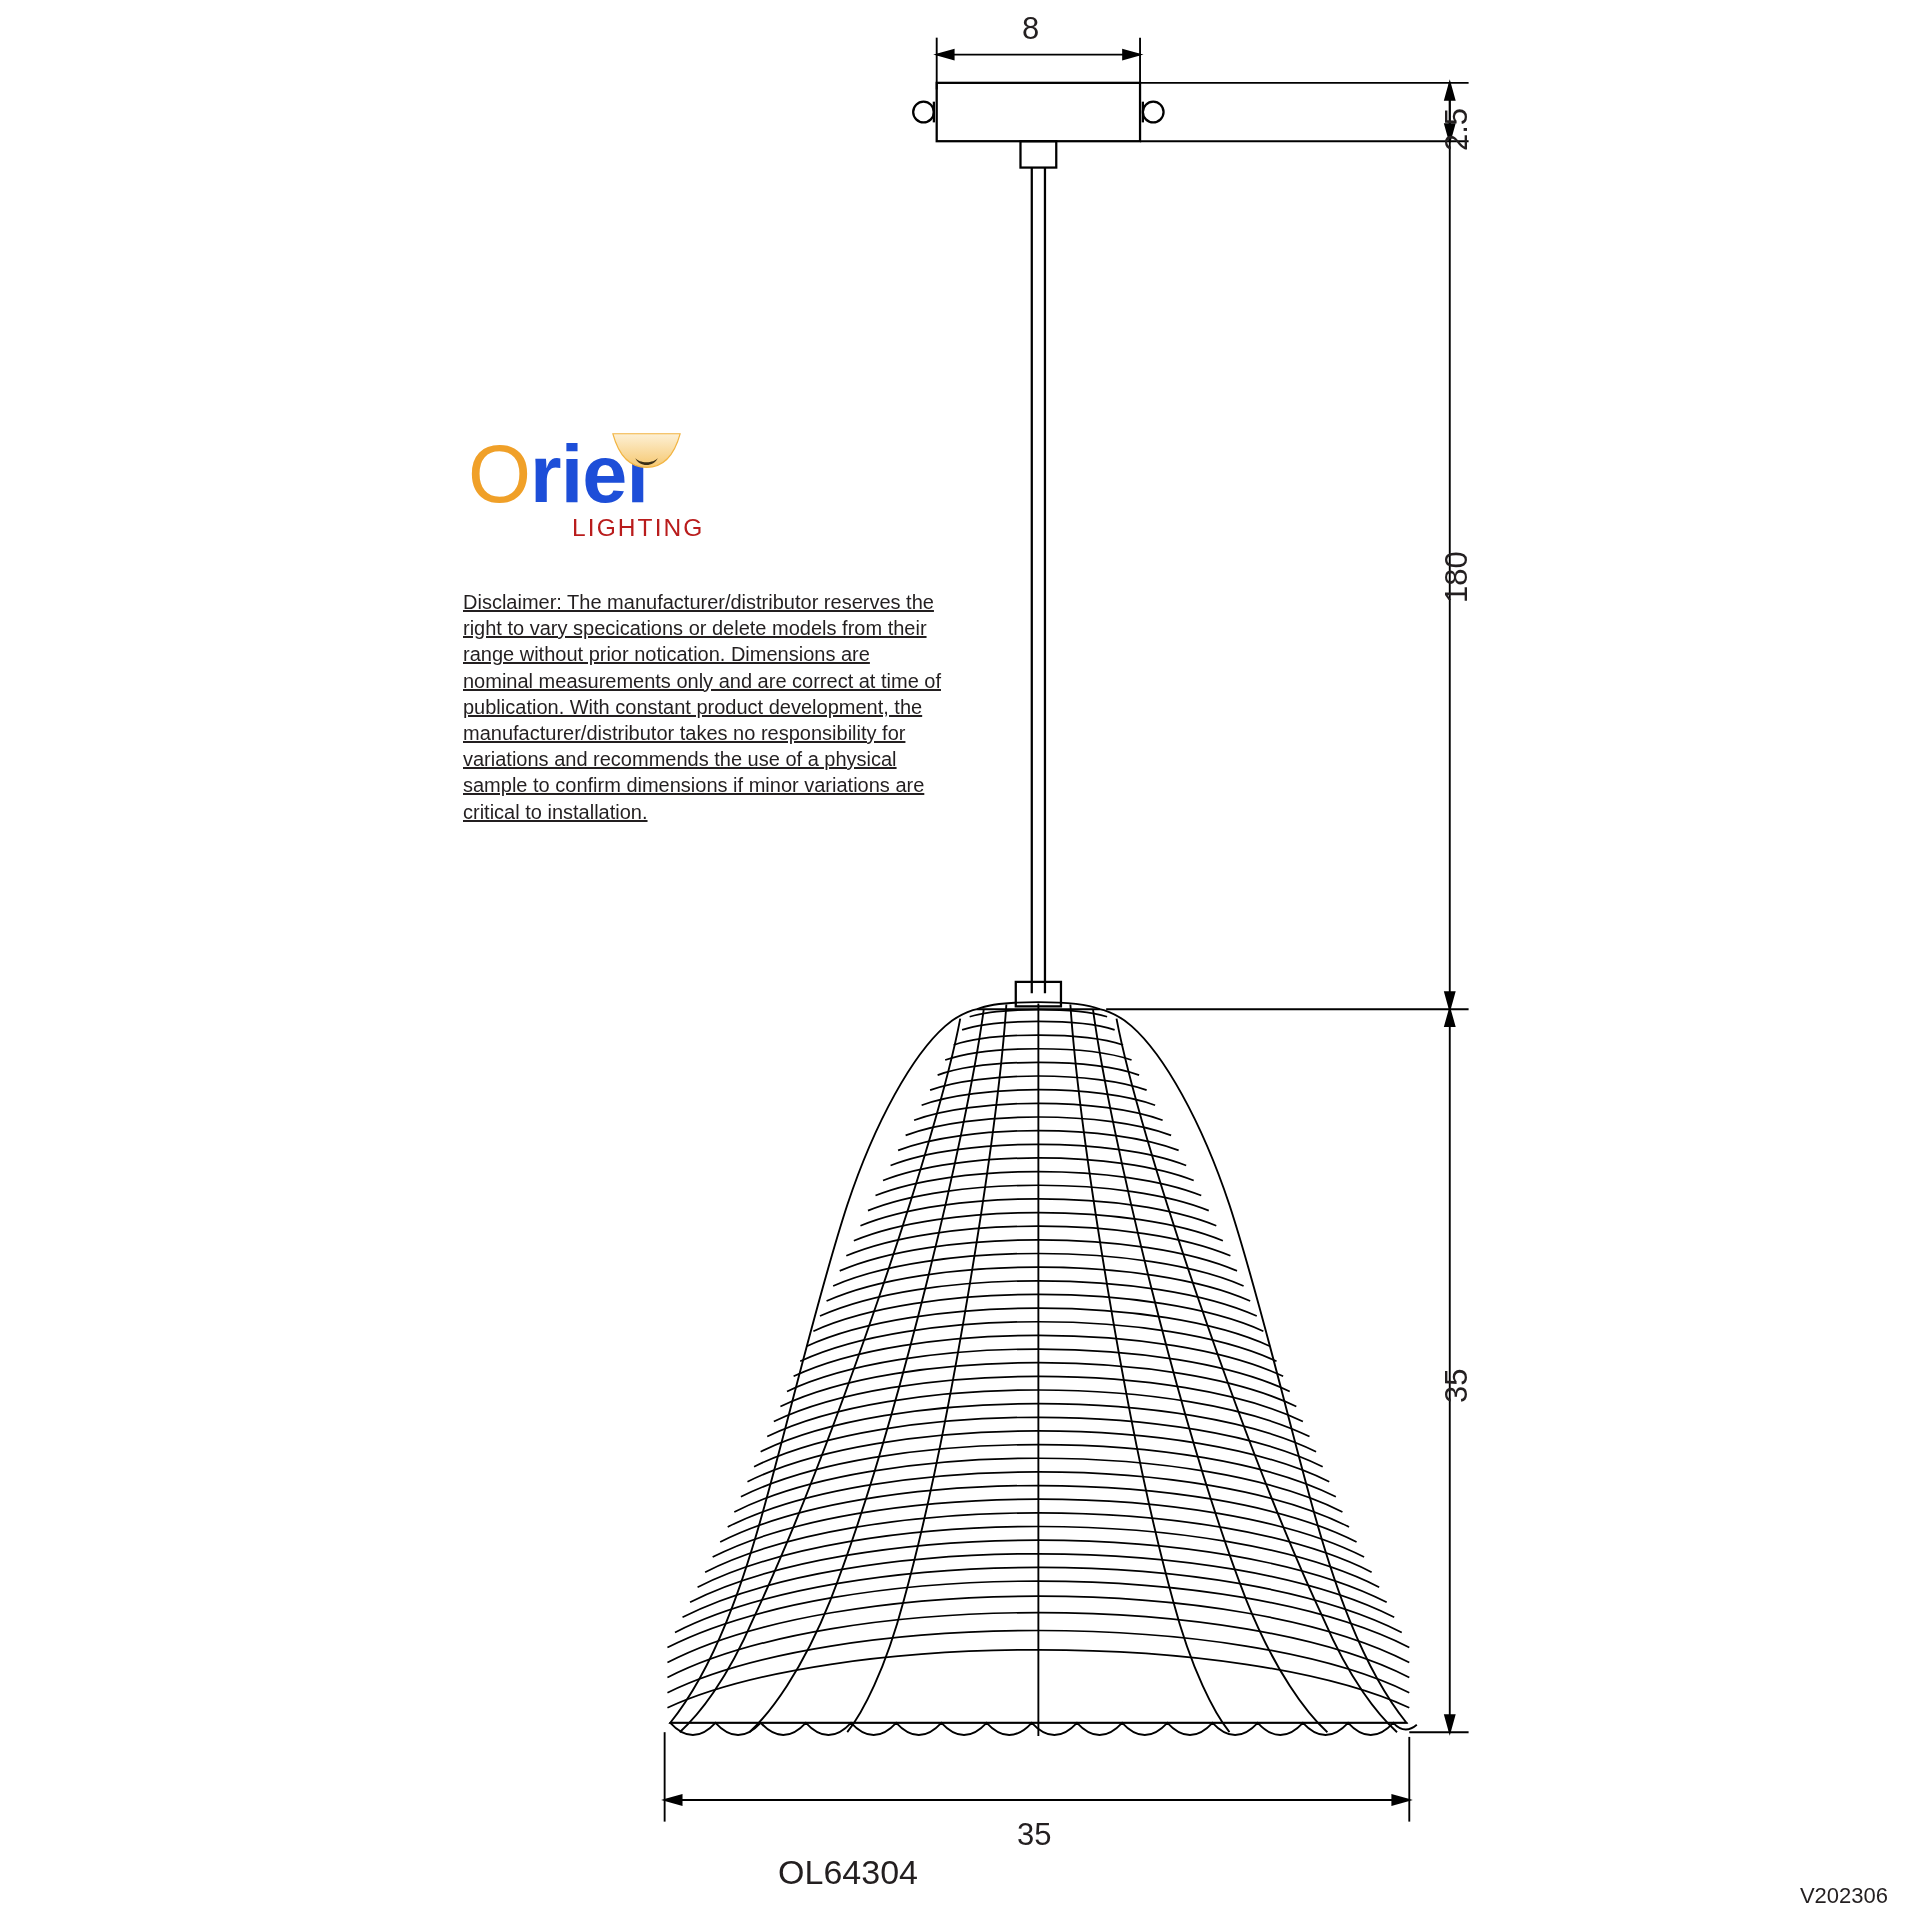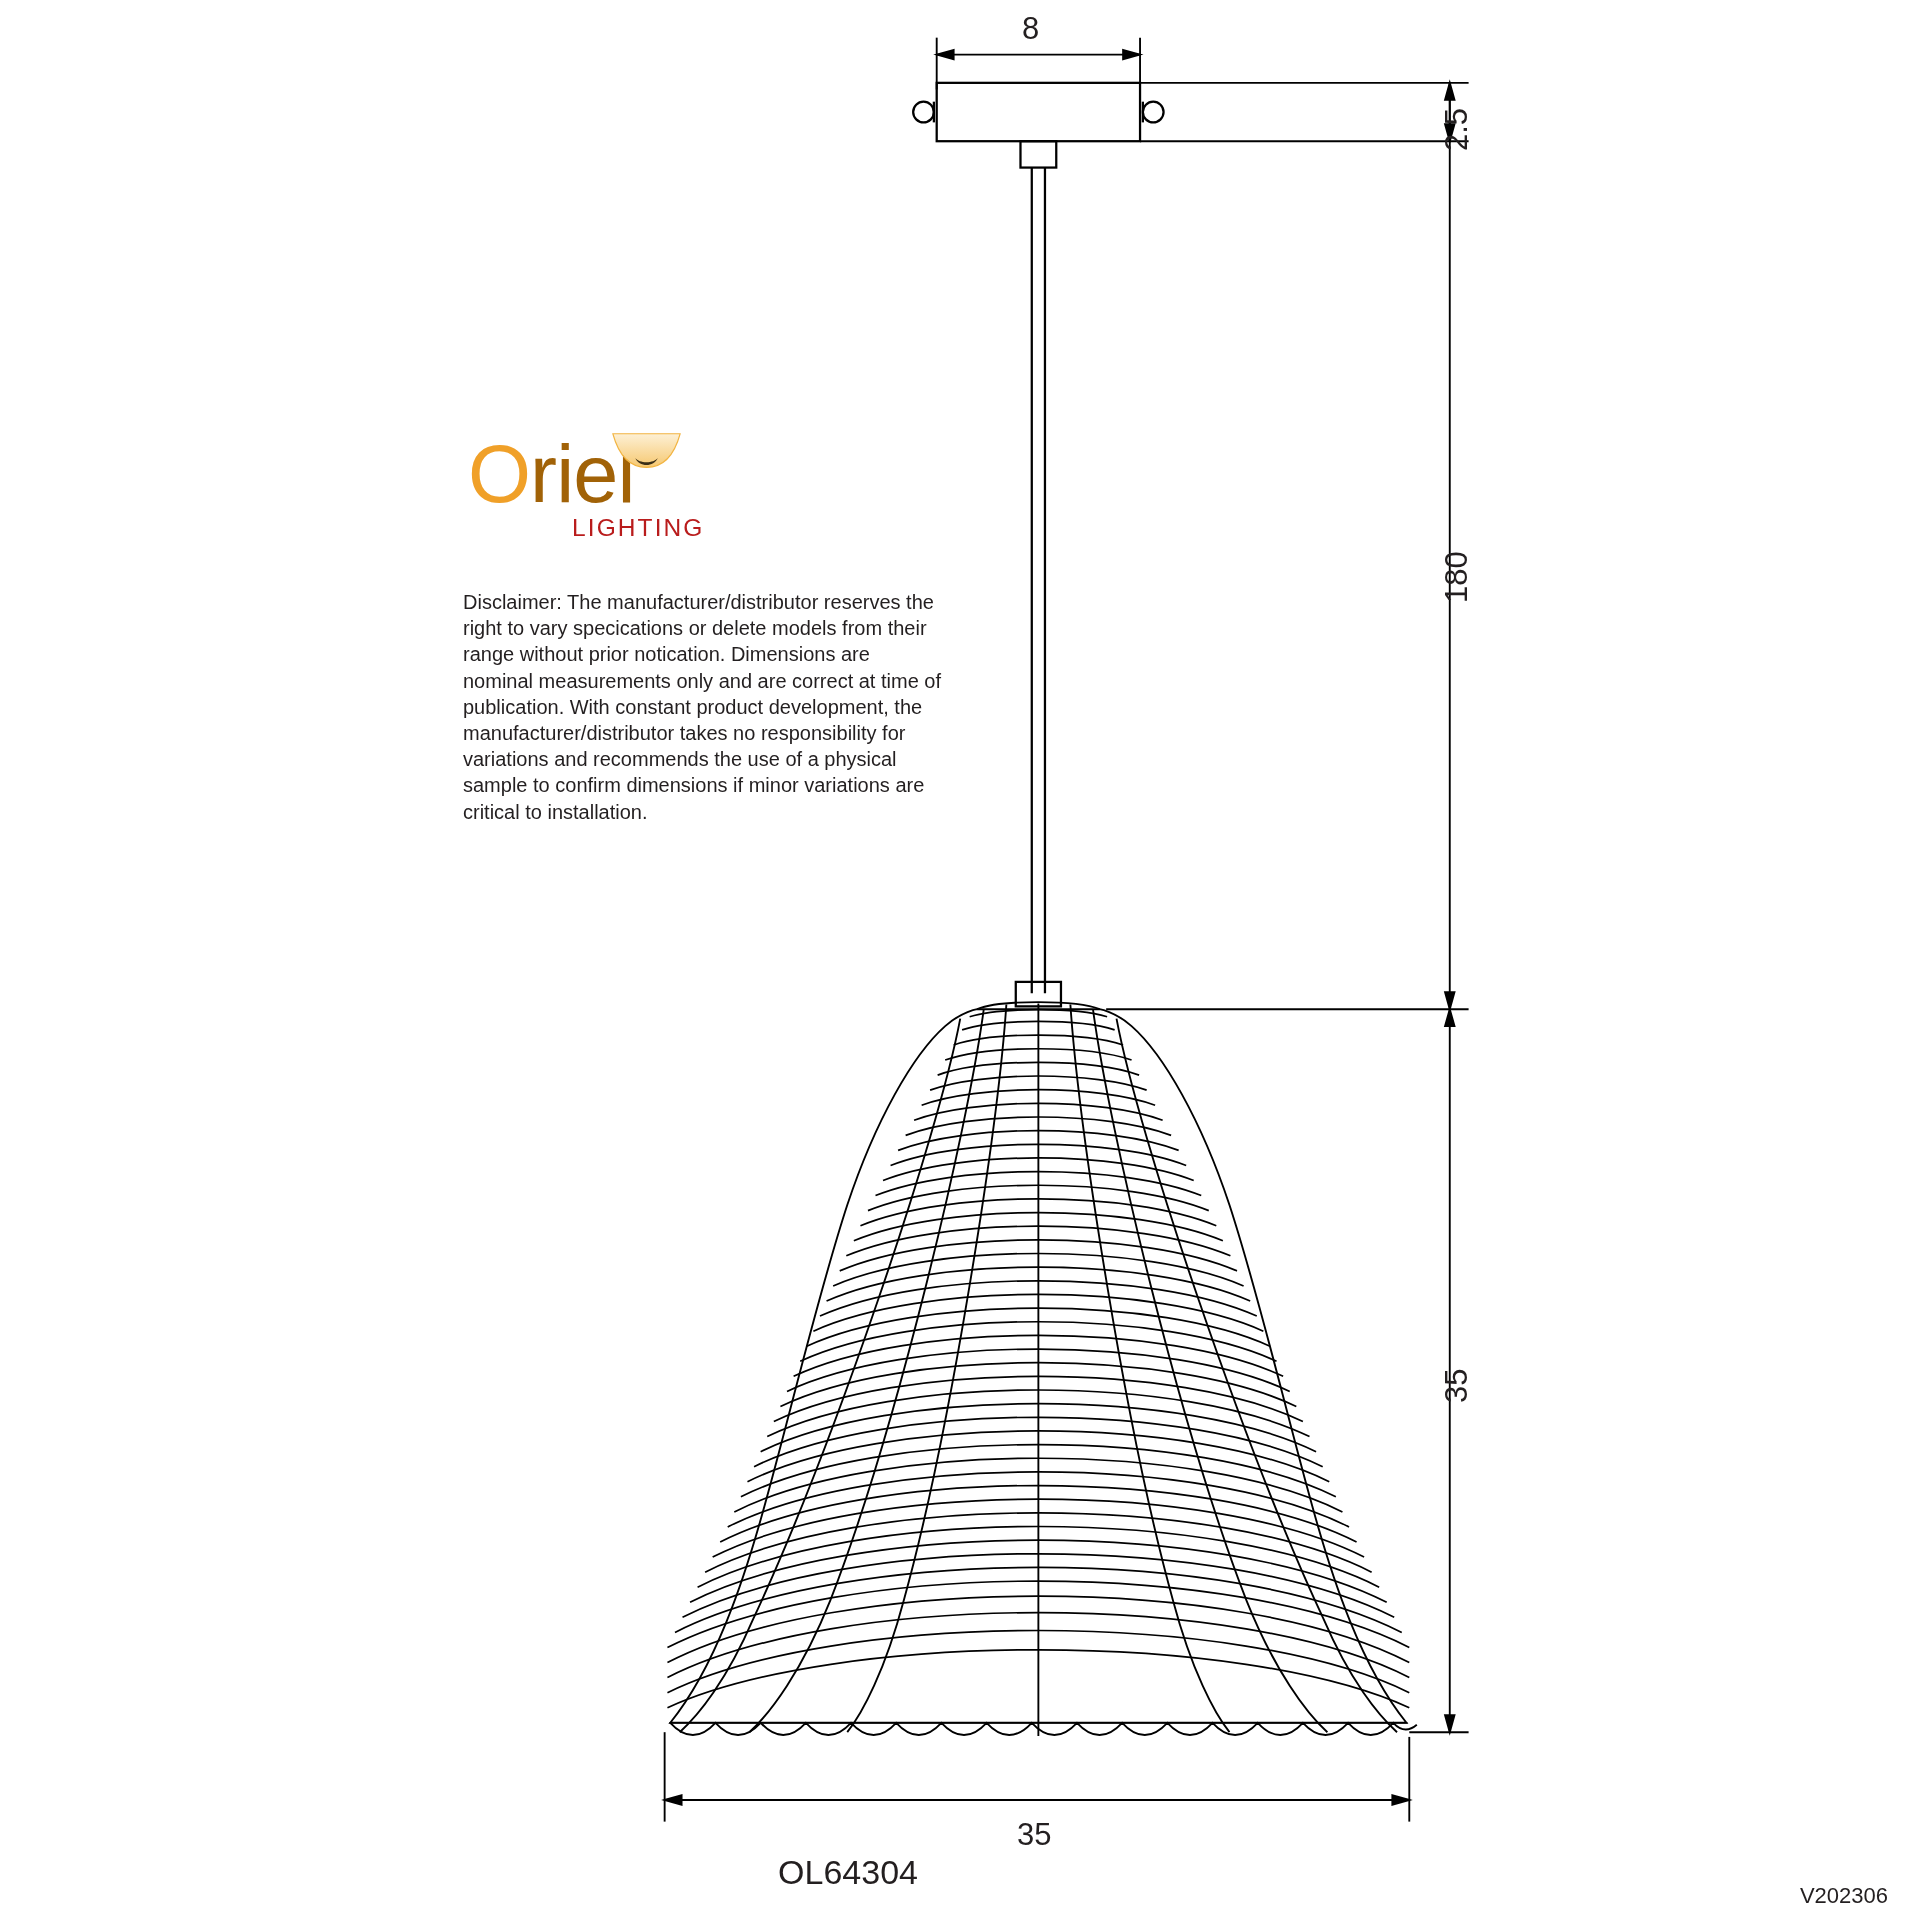--- a/index.html
+++ b/index.html
@@ -35,22 +35,22 @@
     top: 0px;
     font-size: 81px;
     letter-spacing: -0.9px;
     font-family: "Liberation Sans", sans-serif;
   }
   #logo-o {
     color: #F0A028;
     font-weight: 400;
   }
   #logo-riel {
-    color: #a16207;
-    font-weight: 400;
+    color: #1d4ed8;
+    font-weight: 700;
     margin-top: 48px;
   }
   #logo-lighting {
     position: absolute;
     left: 104px;
     top: 86px;
     font-size: 24.5px;
     letter-spacing: 2.1px;
     color: #b91c1c;
   }
@@ -64,20 +64,21 @@
   }
   #disclaimer {
     position: absolute;
     left: 463px;
     top: 589px;
     width: 480px;
     font-size: 20px;
     line-height: 1.31;
     color: #231f20;
     font-family: "Liberation Sans", sans-serif;
+    text-decoration: underline;
   }
   #part-code {
     position: absolute;
     left: 0;
     top: 1853px;
     width: 1696px;
     text-align: center;
     font-size: 34px;
     color: #231f20;
   }

